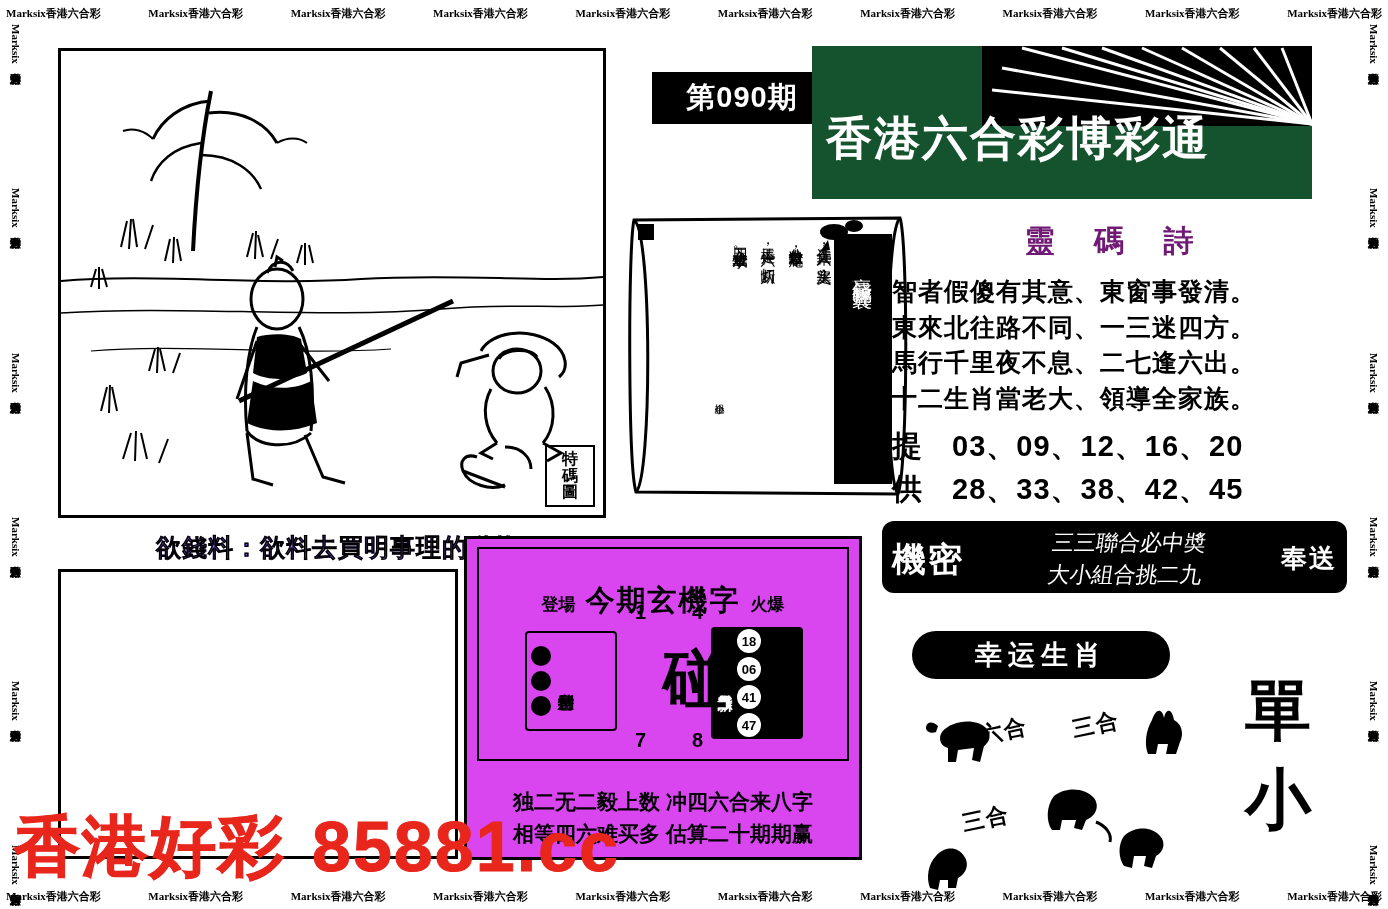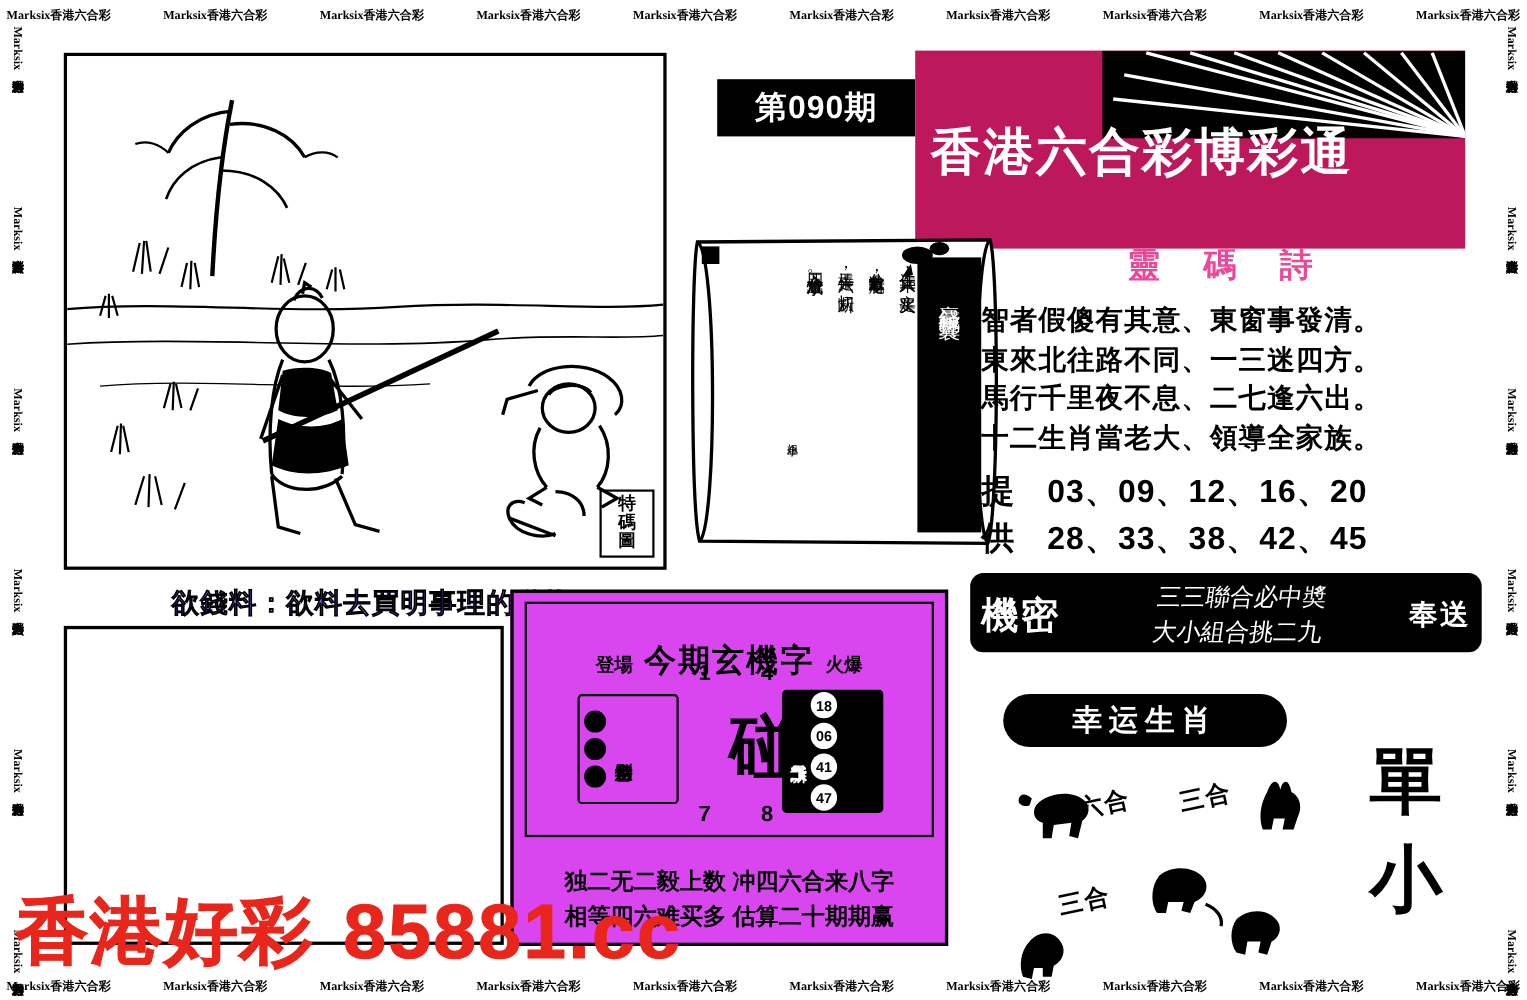--- a/index.html
+++ b/index.html
@@ -86,37 +86,37 @@
   }
 
   
   .issue{
     position:absolute;left:620px;top:46px;width:180px;height:52px;background:#000;
     color:#fff;display:flex;align-items:center;justify-content:center;
     font-family:"Liberation Sans",sans-serif;font-size:29px;font-weight:bold;
     letter-spacing:1px;
   }
   .title-bar{
-    position:absolute;left:800px;top:20px;width:500px;height:180px;background:#be185d;
+    position:absolute;left:780px;top:20px;width:500px;height:153px;background:#14532d;
     overflow:hidden;
   }
   .title-bar .rays{position:absolute;right:0;top:0;width:330px;height:80px;}
   .title-bar .maintitle{
     position:absolute;left:14px;top:62px;color:#fff;
     font-family:"Liberation Sans",sans-serif;font-weight:bold;font-size:46px;
     letter-spacing:2px;white-space:nowrap;
   }
 
   
   .poem{
     position:absolute;left:860px;top:195px;width:450px;
   }
   .poem .ptitle{
     text-align:center;font-family:"Liberation Serif",serif;font-weight:bold;
-    font-size:30px;letter-spacing:16px;margin-bottom:12px;color:#ec4899;
+    font-size:30px;letter-spacing:16px;margin-bottom:12px;color:#701a75;
   }
   .poem .pline{
     font-family:"Liberation Serif",serif;font-weight:bold;font-size:25px;
     letter-spacing:1px;line-height:1.42;color:#000;white-space:nowrap;
   }
   .provide{
     position:absolute;left:860px;top:400px;width:460px;
     display:flex;flex-direction:column;gap:2px;
   }
   .provide .prow{display:flex;align-items:center;}

